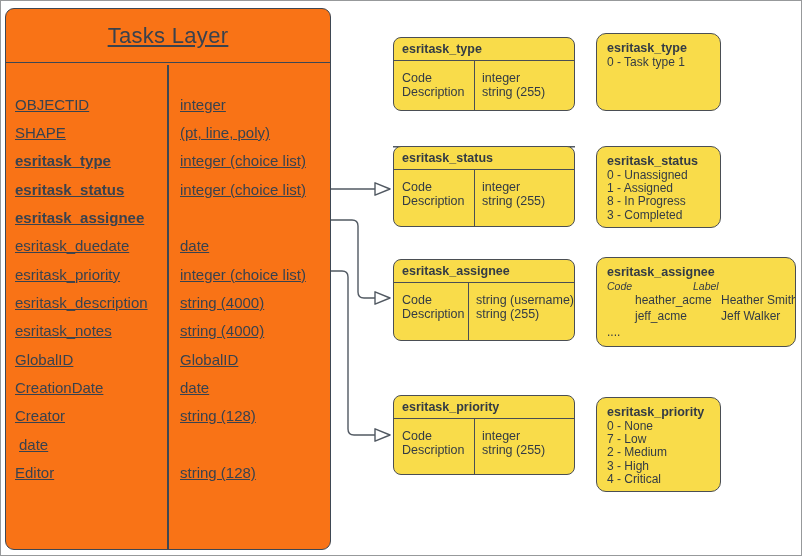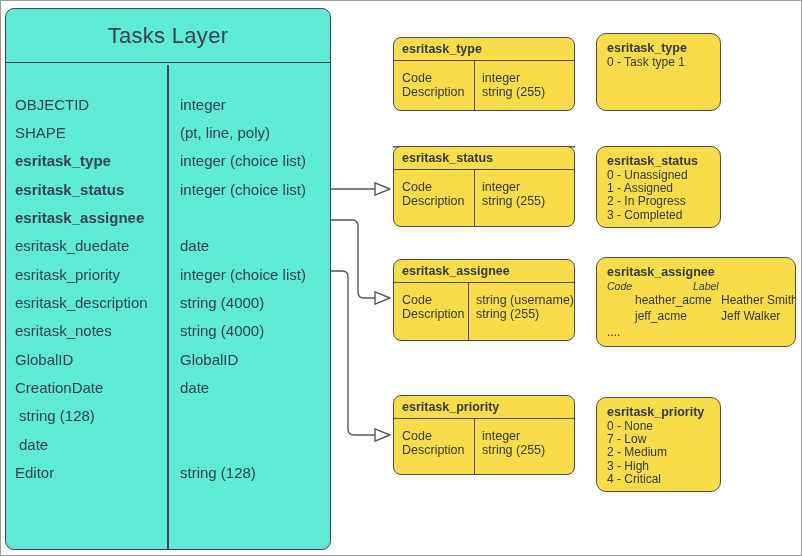--- a/index.html
+++ b/index.html
@@ -8,21 +8,21 @@
     width:802px; height:556px; position:relative; overflow:hidden;
     border:1px solid #97999b;
     font-family:"Liberation Sans", sans-serif;
     color:#39424e;
   }
   .connectors{ position:absolute; left:0; top:0; width:802px; height:556px; }
 
   
   .tasks-table{
     position:absolute; left:4px; top:7px; width:326px; height:542px;
-    background:#5eead4; border:1.5px solid #3e4753; border-radius:9px;
+    background:#f97316; border:1.5px solid #3e4753; border-radius:9px;text-decoration:underline;
   }
   .tt-header{
     height:54px; border-bottom:1.5px solid #3e4753;
     display:flex; align-items:center; justify-content:center;
     font-size:22px; letter-spacing:.3px;
   }
   .tt-divider{
     position:absolute; left:161px; top:55.5px; bottom:0; width:1.5px; background:#3e4753;
   }
   .tt-rows{ padding-top:27px; }
@@ -133,20 +133,21 @@
         <div class="tt-cell name">GlobalID</div>
         <div class="tt-cell type">GlobalID</div>
       </div>
 
       <div class="tt-row">
         <div class="tt-cell name">CreationDate</div>
         <div class="tt-cell type">date</div>
       </div>
 
       <div class="tt-row">
+        <div class="tt-cell name">Creator</div>
         <div class="tt-cell type">string (128)</div>
       </div>
 
       <div class="tt-row">
         <div class="tt-cell type">date</div>
       </div>
 
       <div class="tt-row">
         <div class="tt-cell name">Editor</div>
         <div class="tt-cell type">string (128)</div>
@@ -225,21 +226,21 @@
   <div class="vb-line">0 - Task type 1</div>
     </div>
 </div>
 
 <div class="values-box" id="vals-status">
   <div class="vb-title">esritask_status</div>
   <div>
 
   <div class="vb-line">0 - Unassigned</div>
       <div class="vb-line">1 - Assigned</div>
-      <div class="vb-line">2 - In Progress</div>
+      <div class="vb-line">8 - In Progress</div>
       <div class="vb-line">3 - Completed</div>
     </div>
 </div>
 
 <div class="values-box" id="vals-assignee">
   <div class="vb-title">esritask_assignee</div>
   <div class="vb-grid">
     <div class="vb-colhead">Code</div>
     <div class="vb-colhead">Label</div>
   </div>

